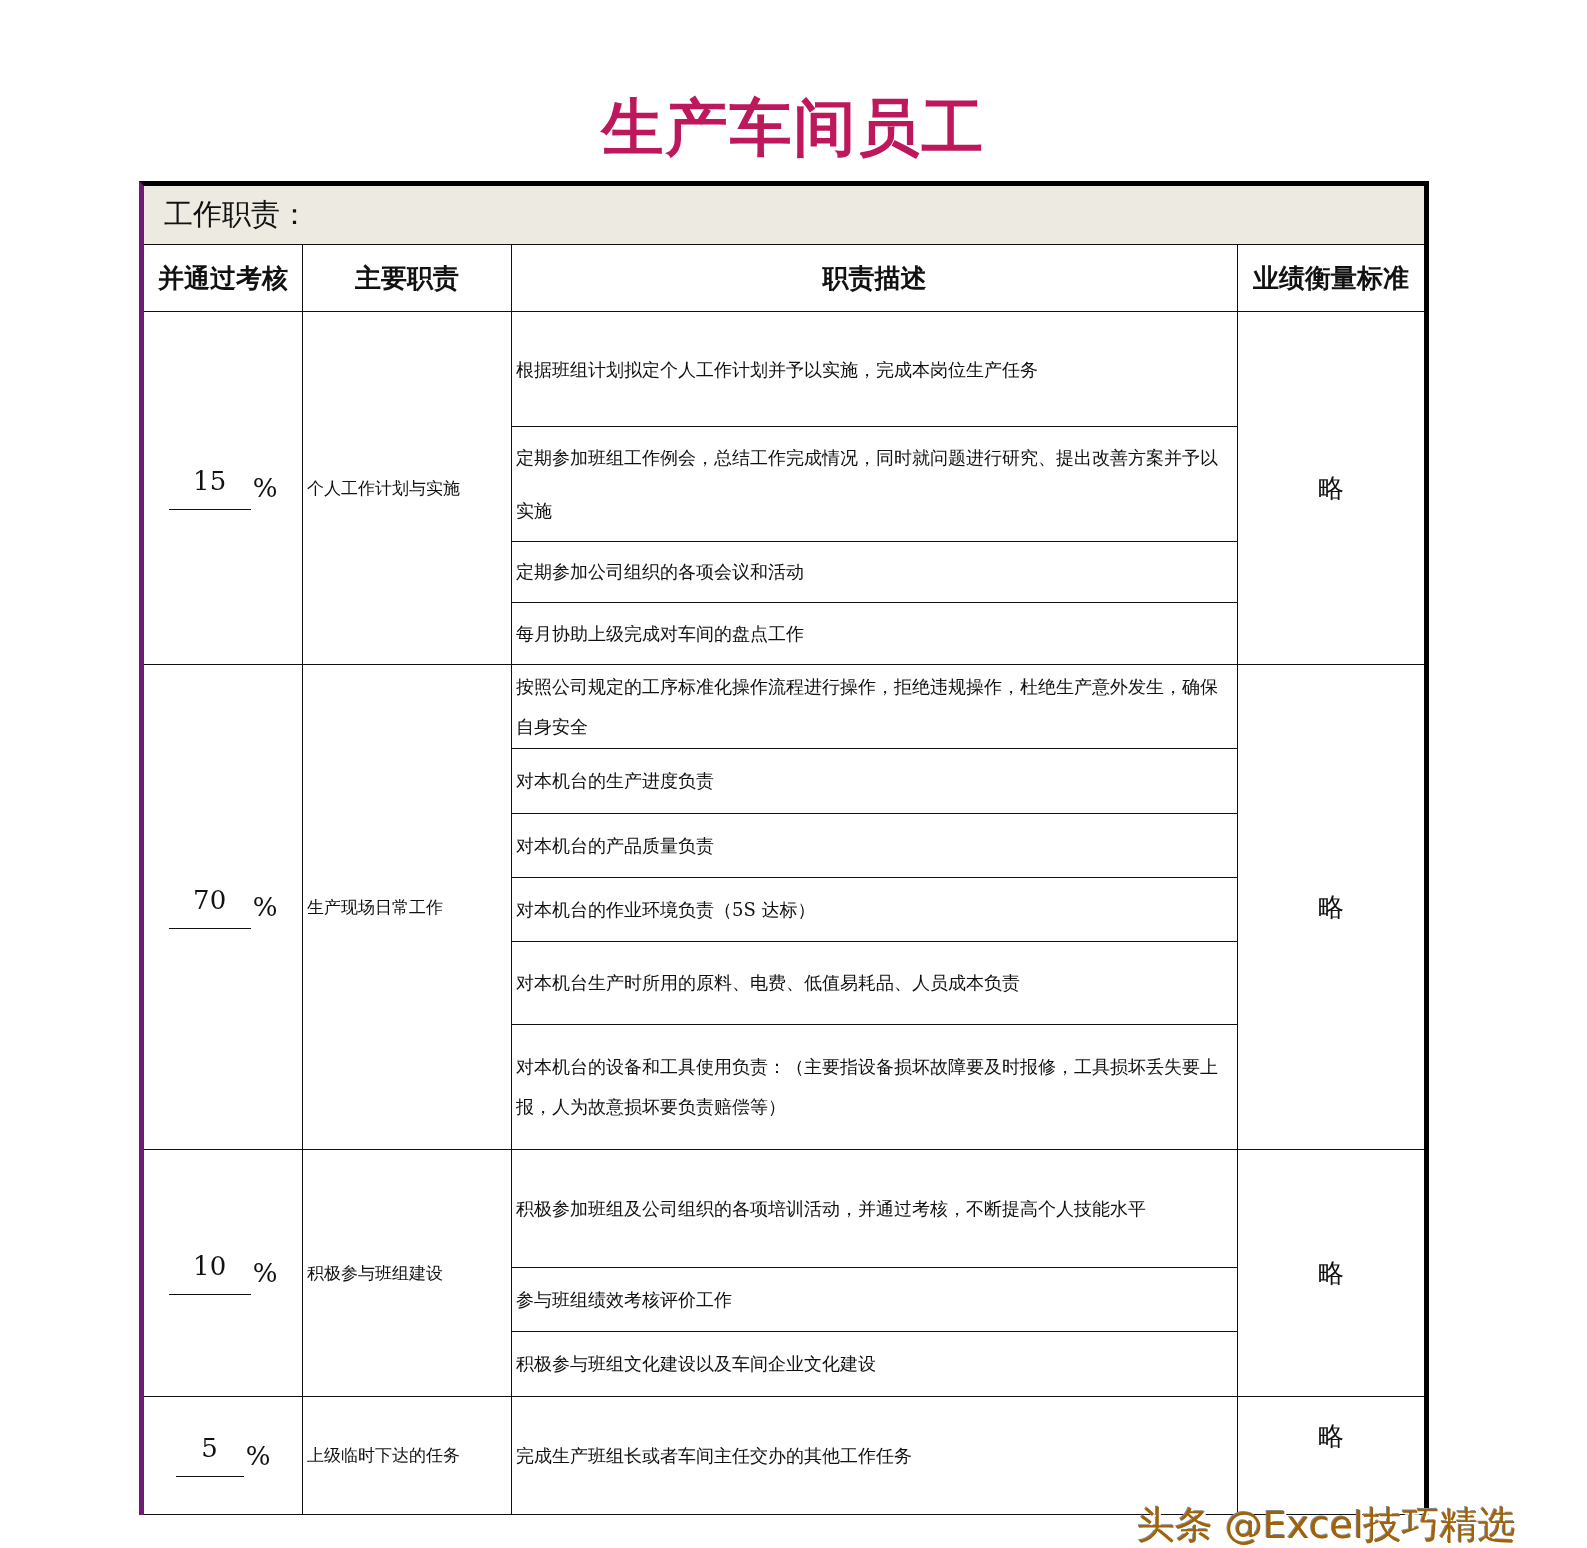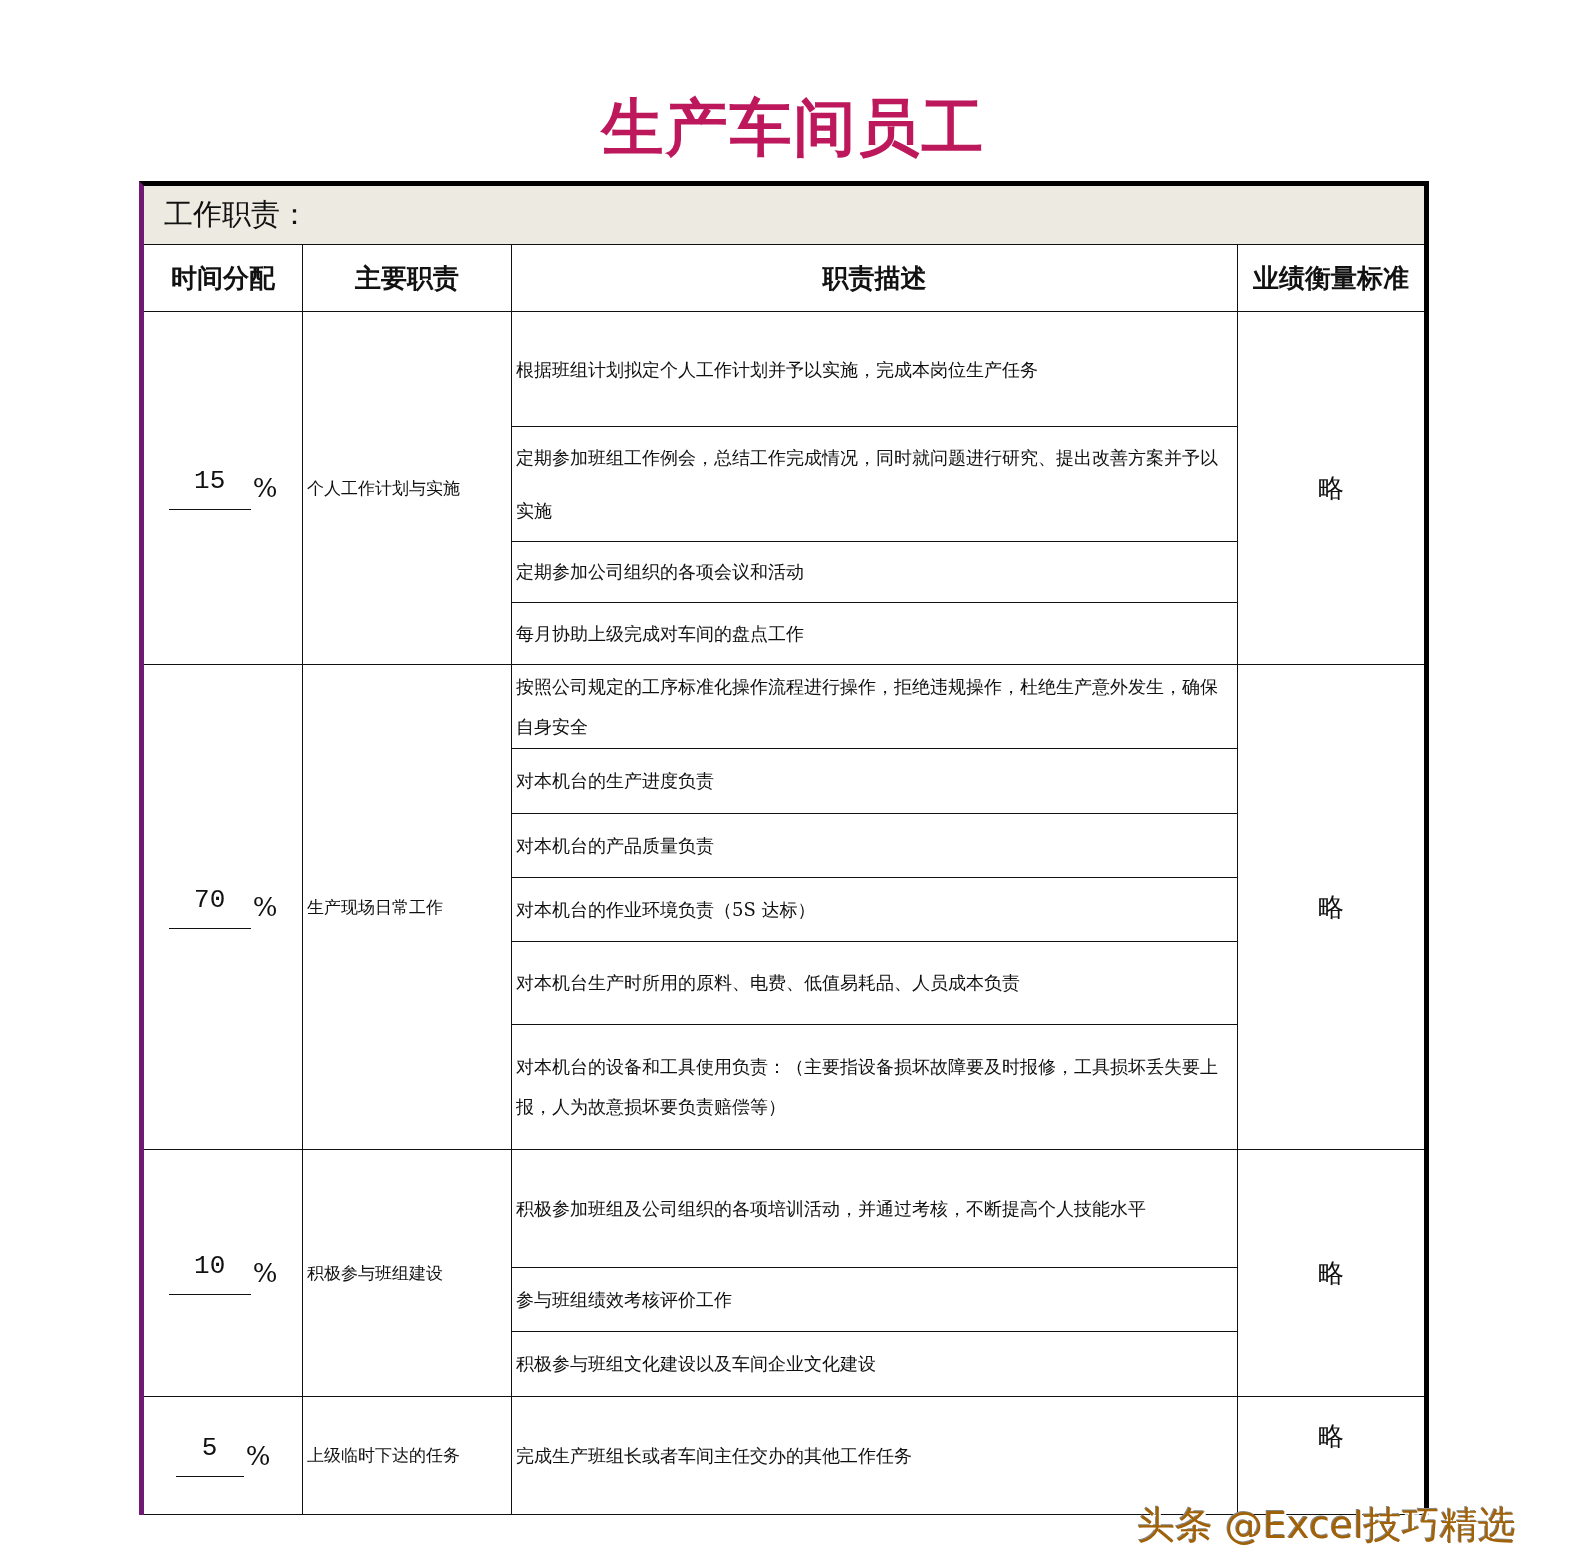--- a/index.html
+++ b/index.html
@@ -12,38 +12,38 @@
            border-left:5px solid #701a75; border-top:5px solid #000; border-right:5px solid #000;
            box-sizing:border-box; }
   .cell { position:absolute; box-sizing:border-box; border-right:1.5px solid #111; border-bottom:1.5px solid #111;
           display:flex; align-items:center; }
   .section-title { left:0; top:0; width:1280px; height:59px; background:#edeae1;
                    font-family:"DejaVu Sans","Liberation Sans",sans-serif; font-size:29px;
                    padding-left:20px; border-right:none; }
   .hdr { font-weight:bold; font-size:26px; justify-content:center; }
   .pct { justify-content:center; font-size:26px; }
   .pct .num { display:inline-block; width:82px; text-align:center; border-bottom:1.5px solid #111;
-              line-height:28px; padding-bottom:14px;font-family:Liberation Mono, monospace; }
+              line-height:28px; padding-bottom:14px; }
   .pct .sign { margin-left:2px; }
   .duty { font-size:17px; line-height:53px; padding-left:4px; padding-right:4px; }
   .desc { font-size:18px; line-height:40px; padding-left:4px; padding-right:11px; }
   .desc.tall { line-height:53px; }
   .metric { justify-content:center; font-size:26px; }
   .watermark { position:absolute; left:1137px; top:1452px; font-family:"DejaVu Sans","Liberation Sans",sans-serif;
                font-size:38px; color:#a16207; text-shadow:2px 2px 0 #fff,-1px -1px 0 #888; letter-spacing:0px;margin-top:48px; }
 </style>
 </head>
 <body>
 
 <div class="title">生产车间员工</div>
 
 <div class="sheet">
   <div class="cell section-title">工作职责：</div>
 
-  <div class="cell hdr" style="left:0;top:59px;width:159px;height:67px;">时间分配</div>
+  <div class="cell hdr" style="left:0;top:59px;width:159px;height:67px;">并通过考核</div>
   <div class="cell hdr" style="left:159px;top:59px;width:209px;height:67px;">主要职责</div>
   <div class="cell hdr" style="left:368px;top:59px;width:726px;height:67px;">职责描述</div>
   <div class="cell hdr" style="left:1094px;top:59px;width:186px;height:67px;border-right:none;">业绩衡量标准</div>
 
   <div class="cell pct" style="left:0;top:126px;width:159px;height:353px;">
     <span class="num">15</span>
       <span class="sign">%</span>
   </div>
   <div class="cell duty" style="left:159px;top:126px;width:209px;height:353px;">个人工作计划与实施</div>
   <div class="cell desc tall" style="left:368px;top:126px;width:726px;height:115px;">根据班组计划拟定个人工作计划并予以实施，完成本岗位生产任务</div>

